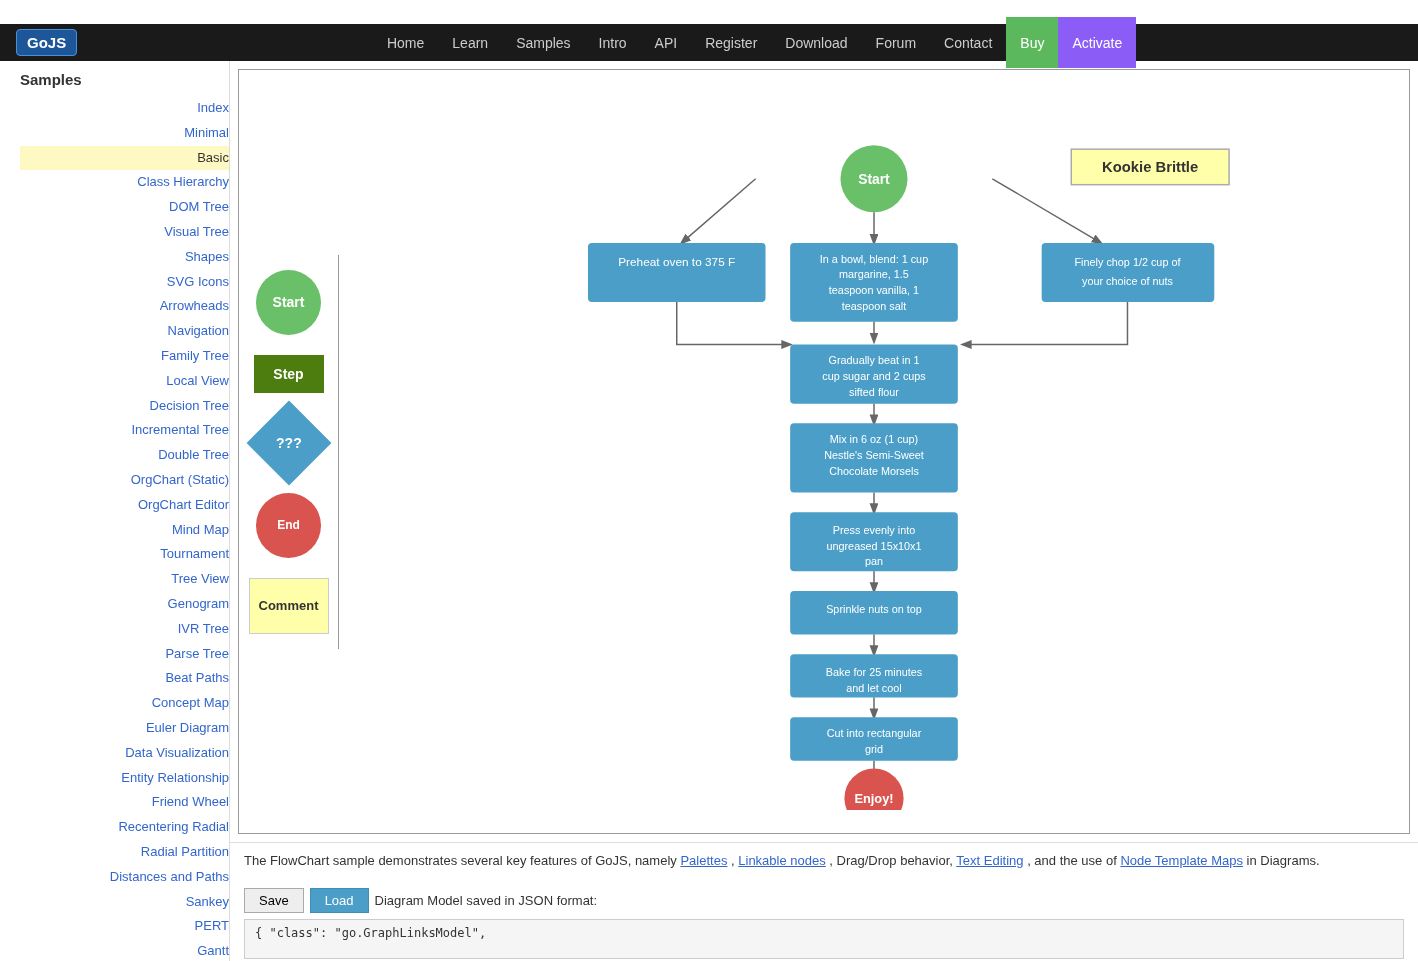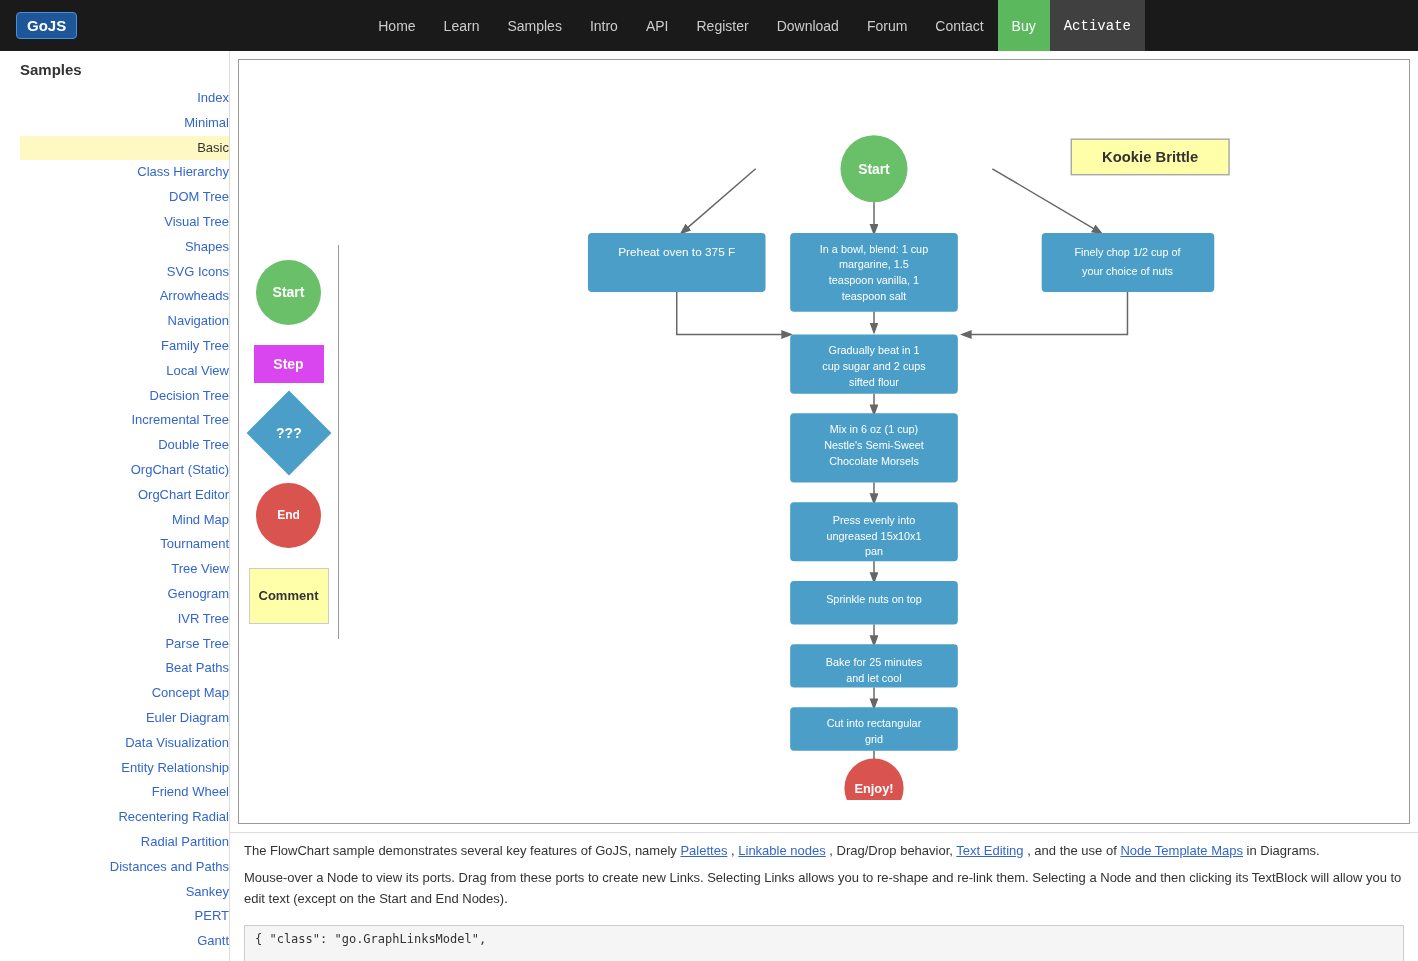--- a/index.html
+++ b/index.html
@@ -3,22 +3,23 @@
   <meta charset="utf-8">
   <style>
     * { box-sizing: border-box; margin: 0; padding: 0; }
     body { font-family: Arial, sans-serif; font-size: 13px; background: #fff; }
 
     
     nav {
       background: #1a1a1a;
       display: flex;
       align-items: center;
-      height: 51px;
+      height: 37px;
       padding: 0 16px;
+      margin-top: 24px;
     }
     .nav-logo {
       background: #1e5799;
       color: #fff;
       font-weight: bold;
       font-size: 15px;
       padding: 4px 10px;
       border-radius: 4px;
       margin-right: 30px;
       border: 1px solid #4a90d9;
@@ -38,23 +39,22 @@
       display: flex;
       align-items: center;
       font-size: 14px;
       cursor: pointer;
     }
     .nav-link.buy {
       background: #5cb85c;
       color: #fff;
     }
     .nav-link.activate {
-      background: #404040;
-      color: #fff;
-      font-family: Liberation Mono, monospace;
+      background: #8b5cf6;
+      color: #fff;
     }
 
     
     .page-body {
       display: flex;
     }
 
     
     .sidebar {
       width: 230px;
@@ -116,21 +116,21 @@
       display: flex;
       align-items: center;
       justify-content: center;
       color: #fff;
       font-weight: bold;
       font-size: 14px;
     }
     .palette-step {
       width: 70px;
       height: 38px;
-      background: #d946ef;
+      background: #4d7c0f;
       display: flex;
       align-items: center;
       justify-content: center;
       color: #fff;
       font-weight: bold;
       font-size: 14px;
     }
     .palette-decision {
       width: 60px;
       height: 60px;
@@ -403,23 +403,25 @@
         <span>The FlowChart sample demonstrates several key features of GoJS, namely </span>
         <a href="#">Palettes</a>
         <span>, </span>
         <a href="#">Linkable nodes</a>
         <span>, Drag/Drop behavior, </span>
         <a href="#">Text Editing</a>
         <span>, and the use of </span>
         <a href="#">Node Template Maps</a>
         <span> in Diagrams.</span>
       </p>
-      <p style="margin-top:6px;">
-        Mouse-over a Node to view its ports. Drag from these ports to create new Links. Selecting Links allows you to re-shape and re-link them. Selecting a Node and then clicking its TextBlock will allow you to edit text (except on the Start and End Nodes).
-      </p>
     </div>
 
     <div class="save-load-area">
+      <div class="save-load-buttons">
+        <button class="btn-save">Save</button>
+        <button class="btn-load">Load</button>
+        <span class="save-label">Diagram Model saved in JSON format:</span>
+      </div>
       <div class="json-display">{ "class": "go.GraphLinksModel",</div>
     </div>
 
   </div>
 </div>
 
 </body></html>

